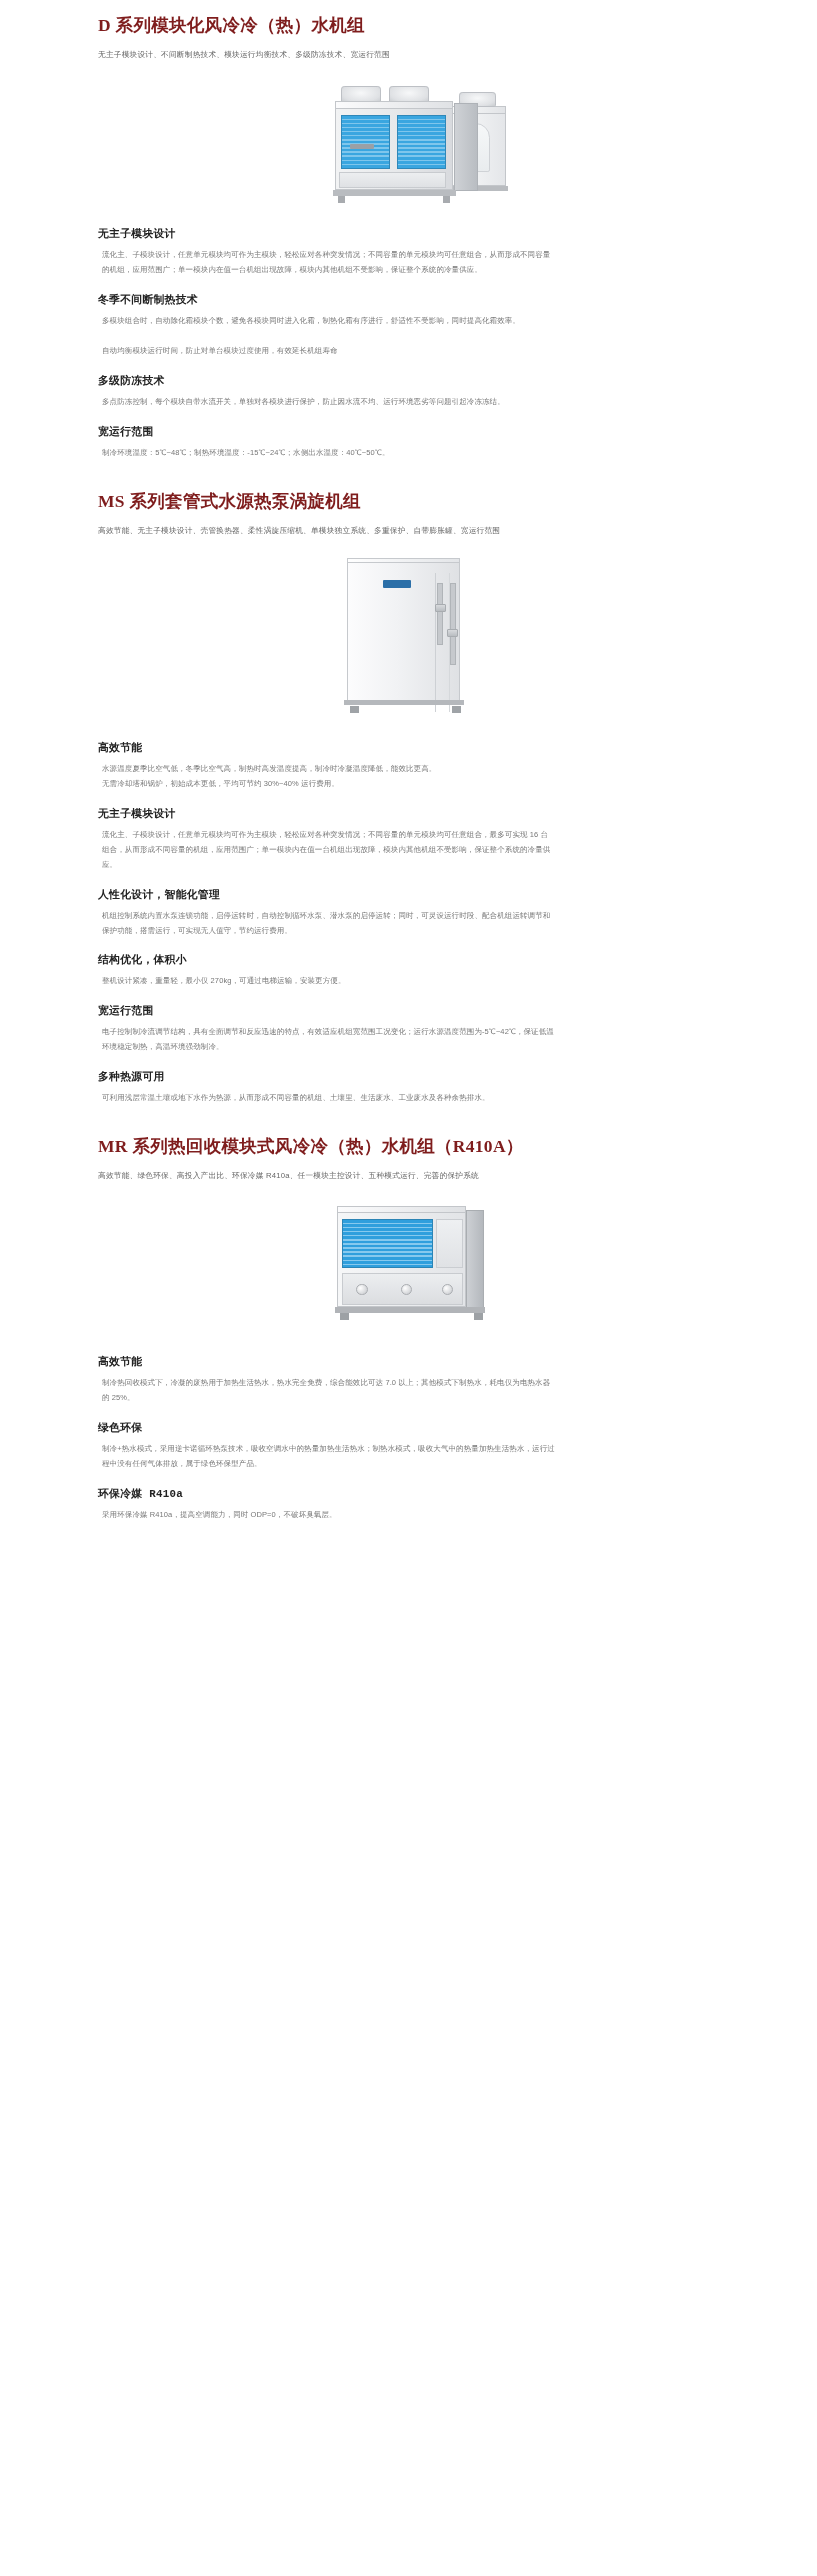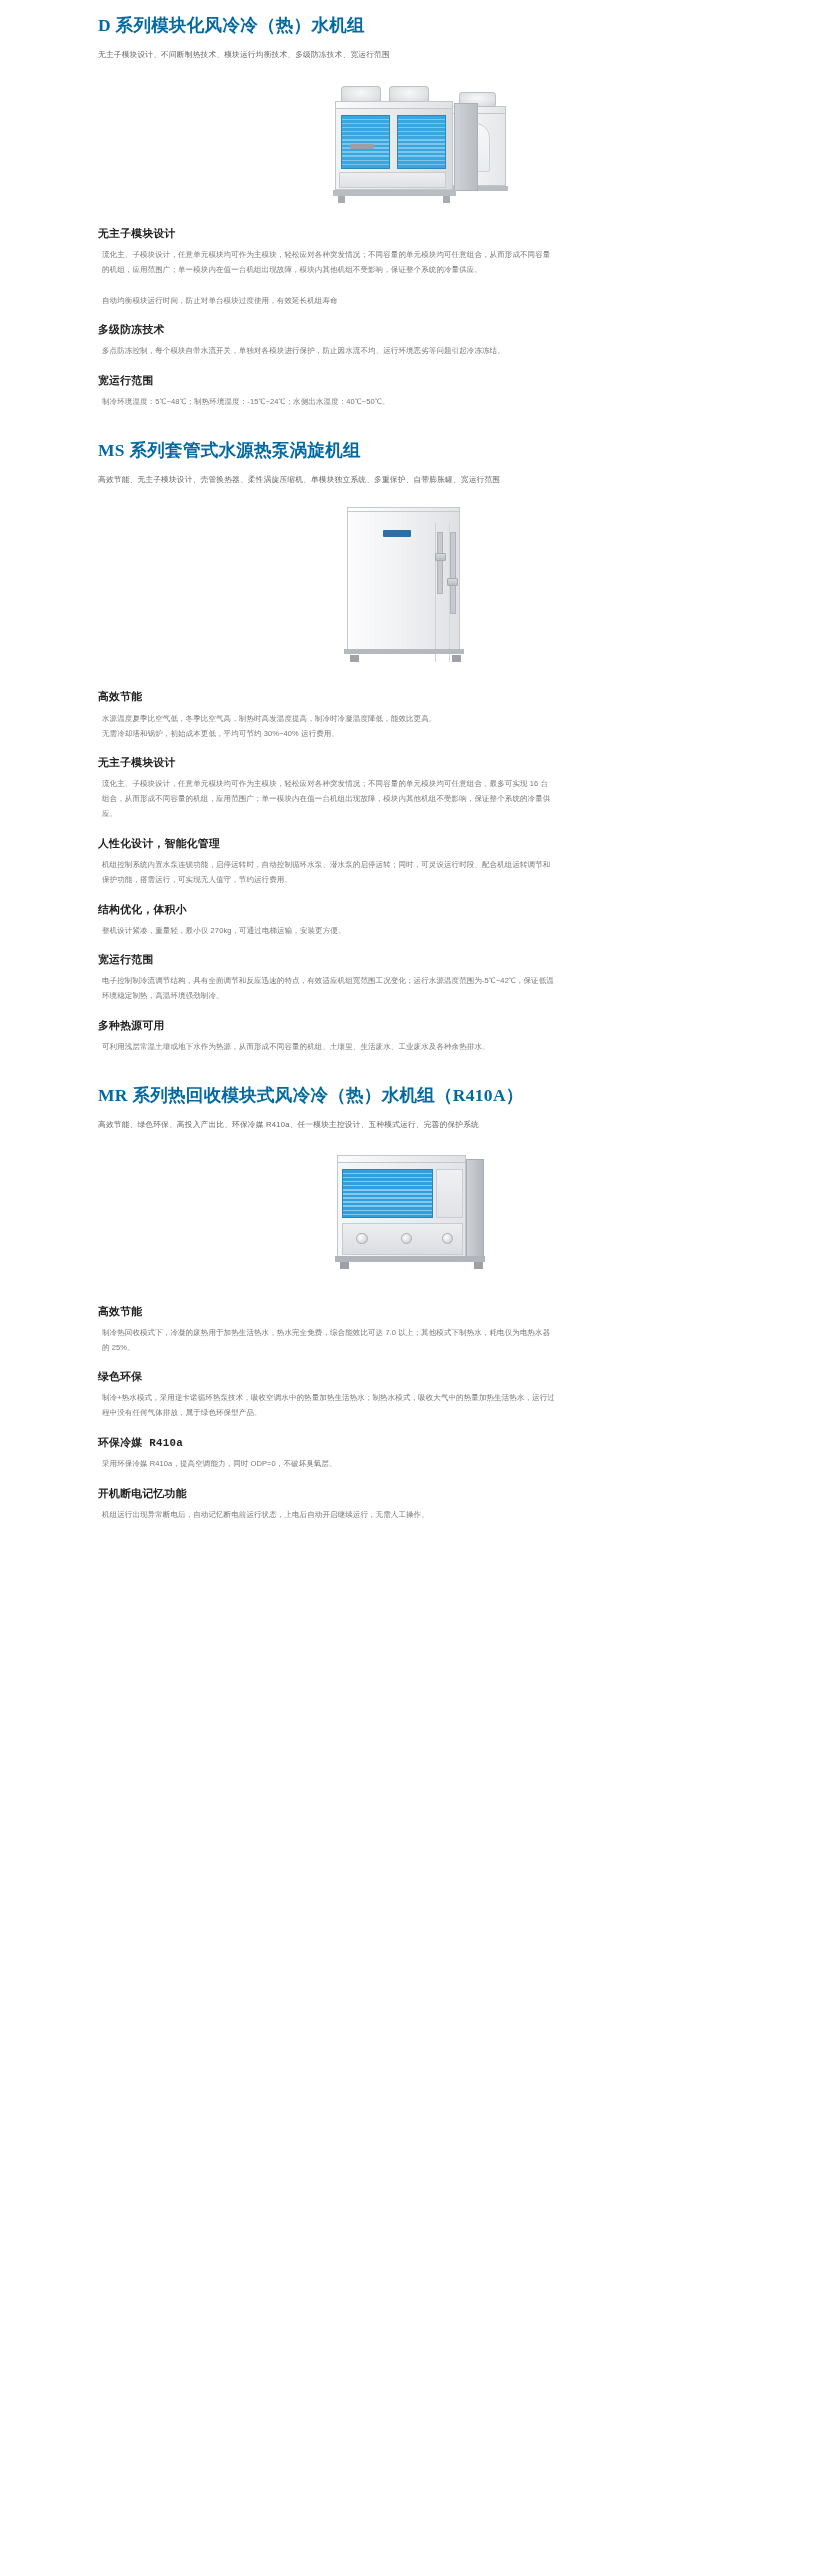--- a/index.html
+++ b/index.html
@@ -18,21 +18,21 @@
     margin: 0 auto;
     padding: 0 98px 20.6px 98px;
   }
   .product {
     padding-top: 4.1px;
   }
   h1.product-title {
     font-family: "Liberation Serif", serif;
     font-size: 17.5px;
     font-weight: bold;
-    color: #0369a1;
+    color: #7f1d1d;
     margin: 10.3px 0 11.3px 0;
     letter-spacing: 0.3px;
     line-height: 1.3;
   }
   .product-subtitle {
     font-size: 7.7px;
     color: #666666;
     line-height: 1.9;
     margin: 0 0 13.4px 0;
     letter-spacing: 0.2px;
@@ -284,20 +284,24 @@
         <div class="c1-leg" style="left:50px;"></div>
         <div class="c1-leg" style="left:155px;"></div>
       </div>
     </div>
 
     <div class="feature">
       <h2 class="feature-title">无主子模块设计</h2>
       <p class="feature-body">流化主、子模块设计，任意单元模块均可作为主模块，轻松应对各种突发情况；不同容量的单元模块均可任意组合，从而形成不同容量的机组，应用范围广；单一模块内在值一台机组出现故障，模块内其他机组不受影响，保证整个系统的冷量供应。</p>
     </div>
     <div class="feature">
+      <h2 class="feature-title">冬季不间断制热技术</h2>
+      <p class="feature-body">多模块组合时，自动除化霜模块个数，避免各模块同时进入化霜，制热化霜有序进行，舒适性不受影响，同时提高化霜效率。</p>
+    </div>
+    <div class="feature">
       <p class="feature-body">自动均衡模块运行时间，防止对单台模块过度使用，有效延长机组寿命</p>
     </div>
     <div class="feature">
       <h2 class="feature-title">多级防冻技术</h2>
       <p class="feature-body">多点防冻控制，每个模块自带水流开关，单独对各模块进行保护，防止因水流不均、运行环境恶劣等问题引起冷冻冻结。</p>
     </div>
     <div class="feature">
       <h2 class="feature-title">宽运行范围</h2>
       <p class="feature-body">制冷环境温度：5℃~48℃；制热环境温度：-15℃~24℃；水侧出水温度：40℃~50℃。</p>
     </div>
@@ -380,20 +384,16 @@
       <p class="feature-body">制冷热回收模式下，冷凝的废热用于加热生活热水，热水完全免费，综合能效比可达 7.0 以上；其他模式下制热水，耗电仅为电热水器的 25%。</p>
     </div>
     <div class="feature">
       <h2 class="feature-title">绿色环保</h2>
       <p class="feature-body">制冷+热水模式，采用逆卡诺循环热泵技术，吸收空调水中的热量加热生活热水；制热水模式，吸收大气中的热量加热生活热水，运行过程中没有任何气体排放，属于绿色环保型产品。</p>
     </div>
     <div class="feature">
       <h2 class="feature-title">环保冷媒 R410a</h2>
       <p class="feature-body">采用环保冷媒 R410a，提高空调能力，同时 ODP=0，不破坏臭氧层。</p>
     </div>
-    <div class="feature">
-      <h2 class="feature-title">开机断电记忆功能</h2>
-      <p class="feature-body">机组运行出现异常断电后，自动记忆断电前运行状态，上电后自动开启继续运行，无需人工操作。</p>
-    </div>
   </section>
 
 </div>
 
 
 </body></html>

